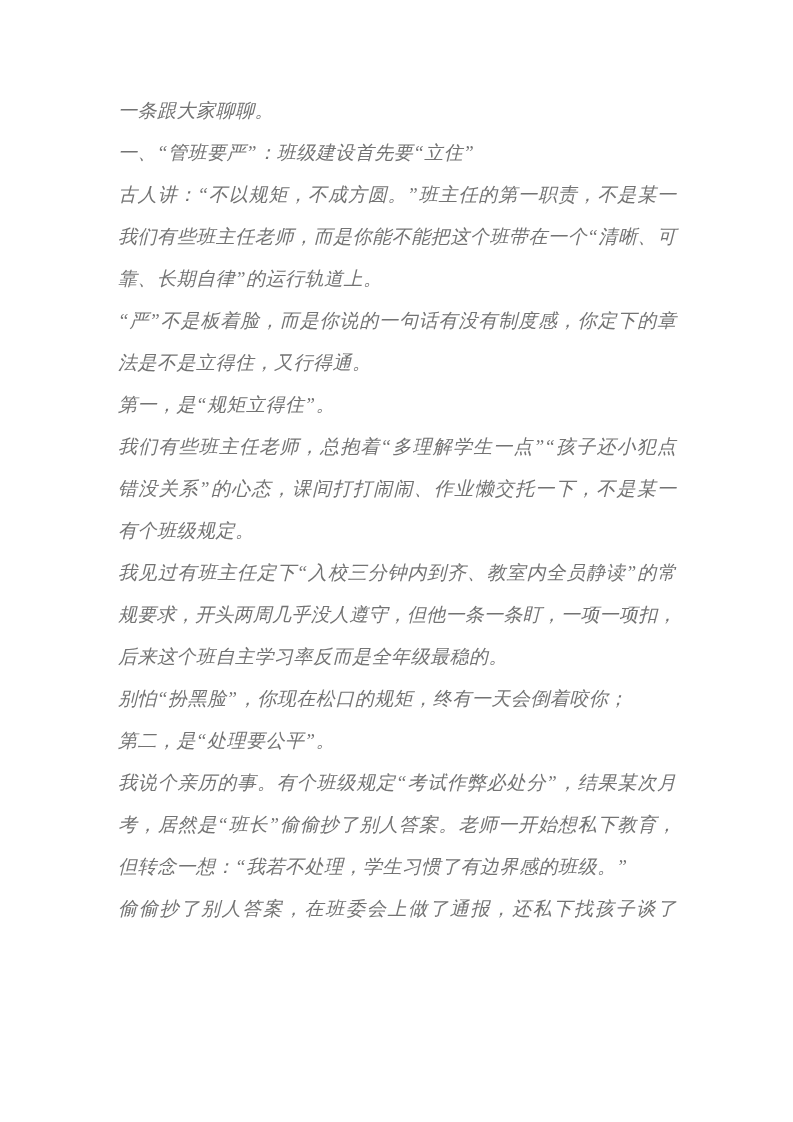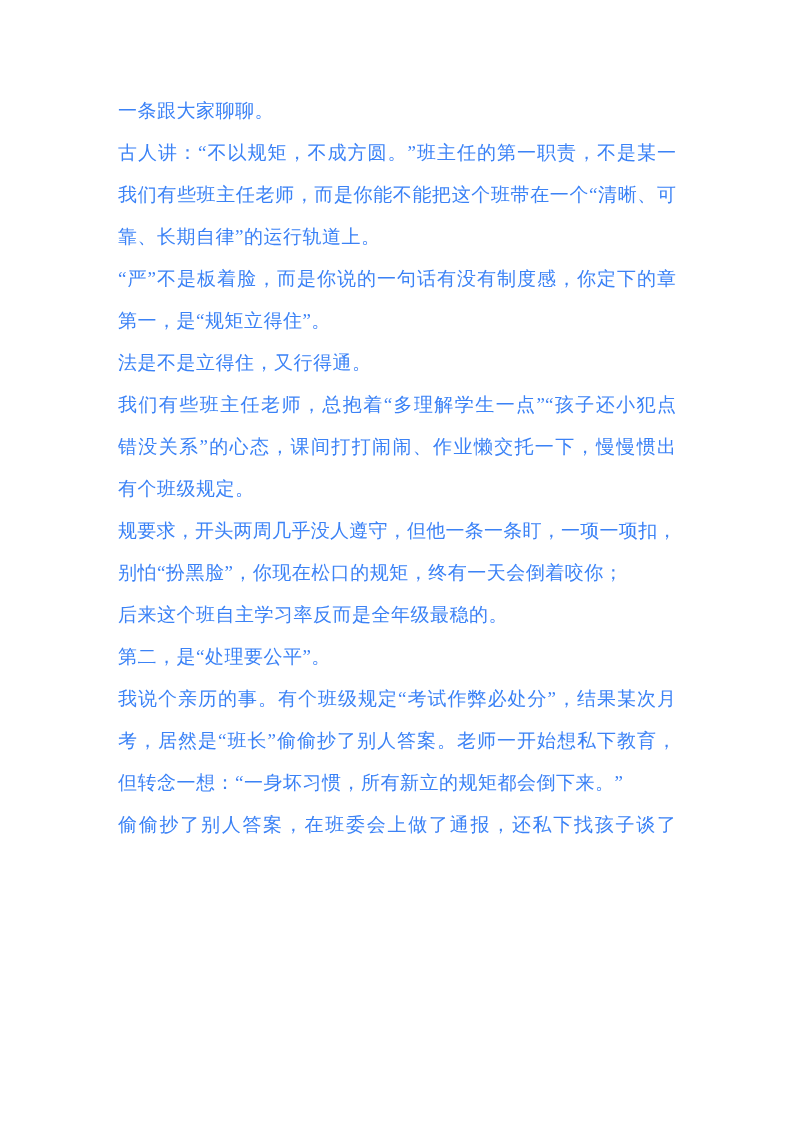--- a/index.html
+++ b/index.html
@@ -18,54 +18,57 @@
     position: absolute;
     left: 118px;
     top: 90px;
     width: 558px;
   }
   .line {
     font-family: "Liberation Serif", "DejaVu Serif", serif;
     font-size: 19px;
     line-height: 42px;
     height: 42px;
-    color: #3b82f6;
+    color: #737373;
     text-align: left;
     letter-spacing: 0.5px;
     overflow: visible;
+    font-style: italic;
   }
   
   .line.full {
     letter-spacing: 0;
     text-align: justify;
     text-align-last: justify;
     -moz-text-align-last: justify;
   }
   
   .line.tight {
     letter-spacing: -0.4px;
   }
 </style>
 </head>
 <body>
 
 <div class="page">
   <div class="textblock">
     <div class="line">一条跟大家聊聊。</div>
+    <div class="line">一、“管班要严”：班级建设首先要“立住”</div>
     <div class="line full">古人讲：“不以规矩，不成方圆。”班主任的第一职责，不是某一</div>
     <div class="line full">我们有些班主任老师，而是你能不能把这个班带在一个“清晰、可</div>
     <div class="line">靠、长期自律”的运行轨道上。</div>
     <div class="line full">“严”不是板着脸，而是你说的一句话有没有制度感，你定下的章</div>
+    <div class="line">法是不是立得住，又行得通。</div>
     <div class="line">第一，是“规矩立得住”。</div>
-    <div class="line">法是不是立得住，又行得通。</div>
     <div class="line full">我们有些班主任老师，总抱着“多理解学生一点”“孩子还小犯点</div>
-    <div class="line full">错没关系”的心态，课间打打闹闹、作业懒交托一下，慢慢惯出</div>
+    <div class="line full">错没关系”的心态，课间打打闹闹、作业懒交托一下，不是某一</div>
     <div class="line">有个班级规定。</div>
+    <div class="line full">我见过有班主任定下“入校三分钟内到齐、教室内全员静读”的常</div>
     <div class="line full tight">规要求，开头两周几乎没人遵守，但他一条一条盯，一项一项扣，</div>
+    <div class="line">后来这个班自主学习率反而是全年级最稳的。</div>
     <div class="line">别怕“扮黑脸”，你现在松口的规矩，终有一天会倒着咬你；</div>
-    <div class="line">后来这个班自主学习率反而是全年级最稳的。</div>
     <div class="line">第二，是“处理要公平”。</div>
     <div class="line full">我说个亲历的事。有个班级规定“考试作弊必处分”，结果某次月</div>
     <div class="line full">考，居然是“班长”偷偷抄了别人答案。老师一开始想私下教育，</div>
-    <div class="line">但转念一想：“一身坏习惯，所有新立的规矩都会倒下来。”</div>
+    <div class="line">但转念一想：“我若不处理，学生习惯了有边界感的班级。”</div>
     <div class="line full">偷偷抄了别人答案，在班委会上做了通报，还私下找孩子谈了</div>
   </div>
 </div>
 
 </body></html>

